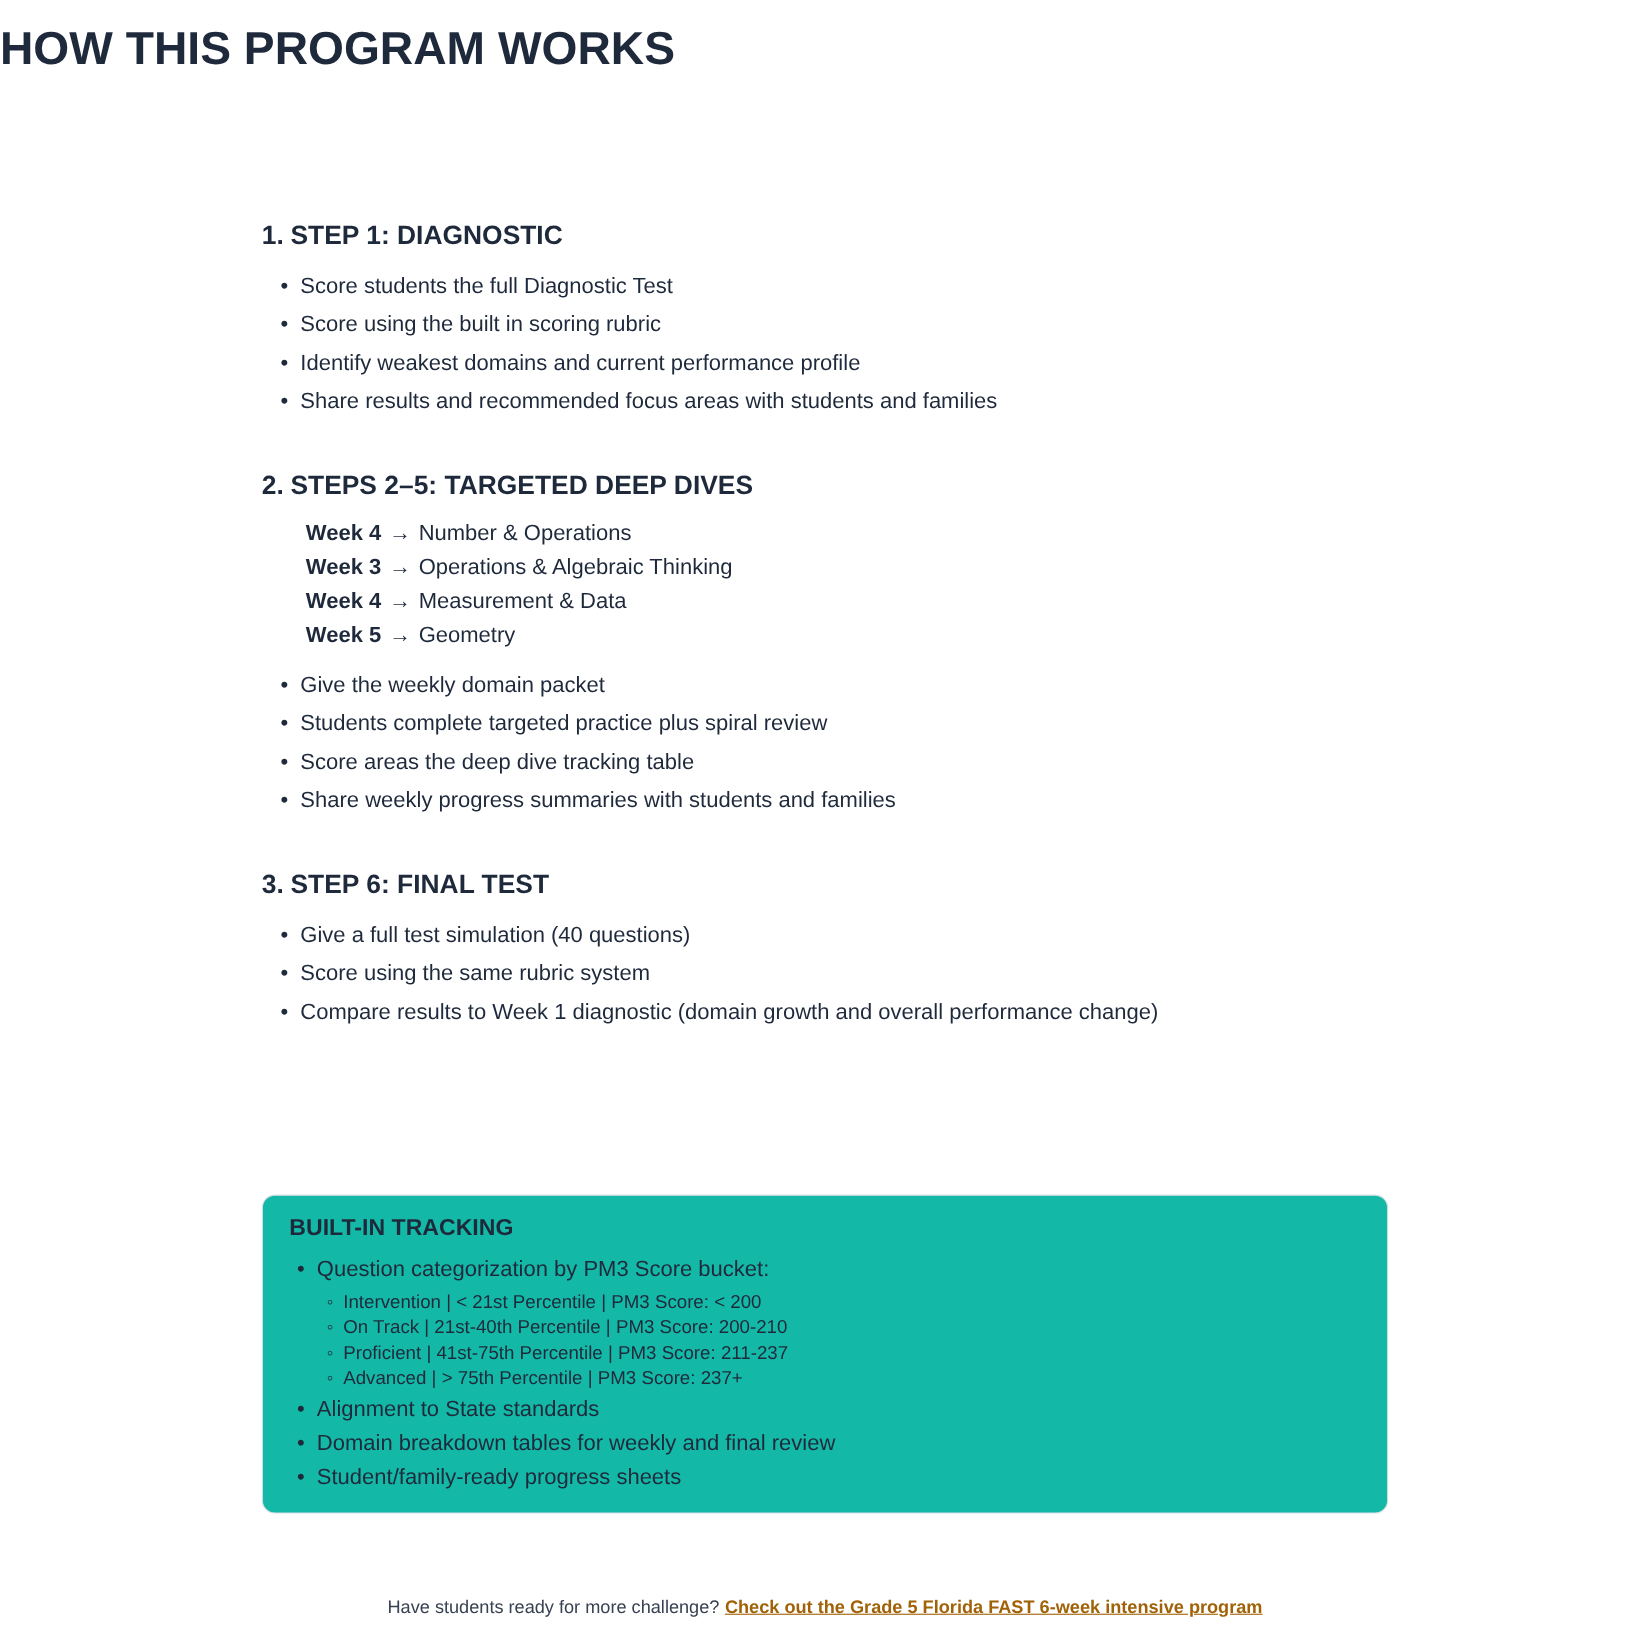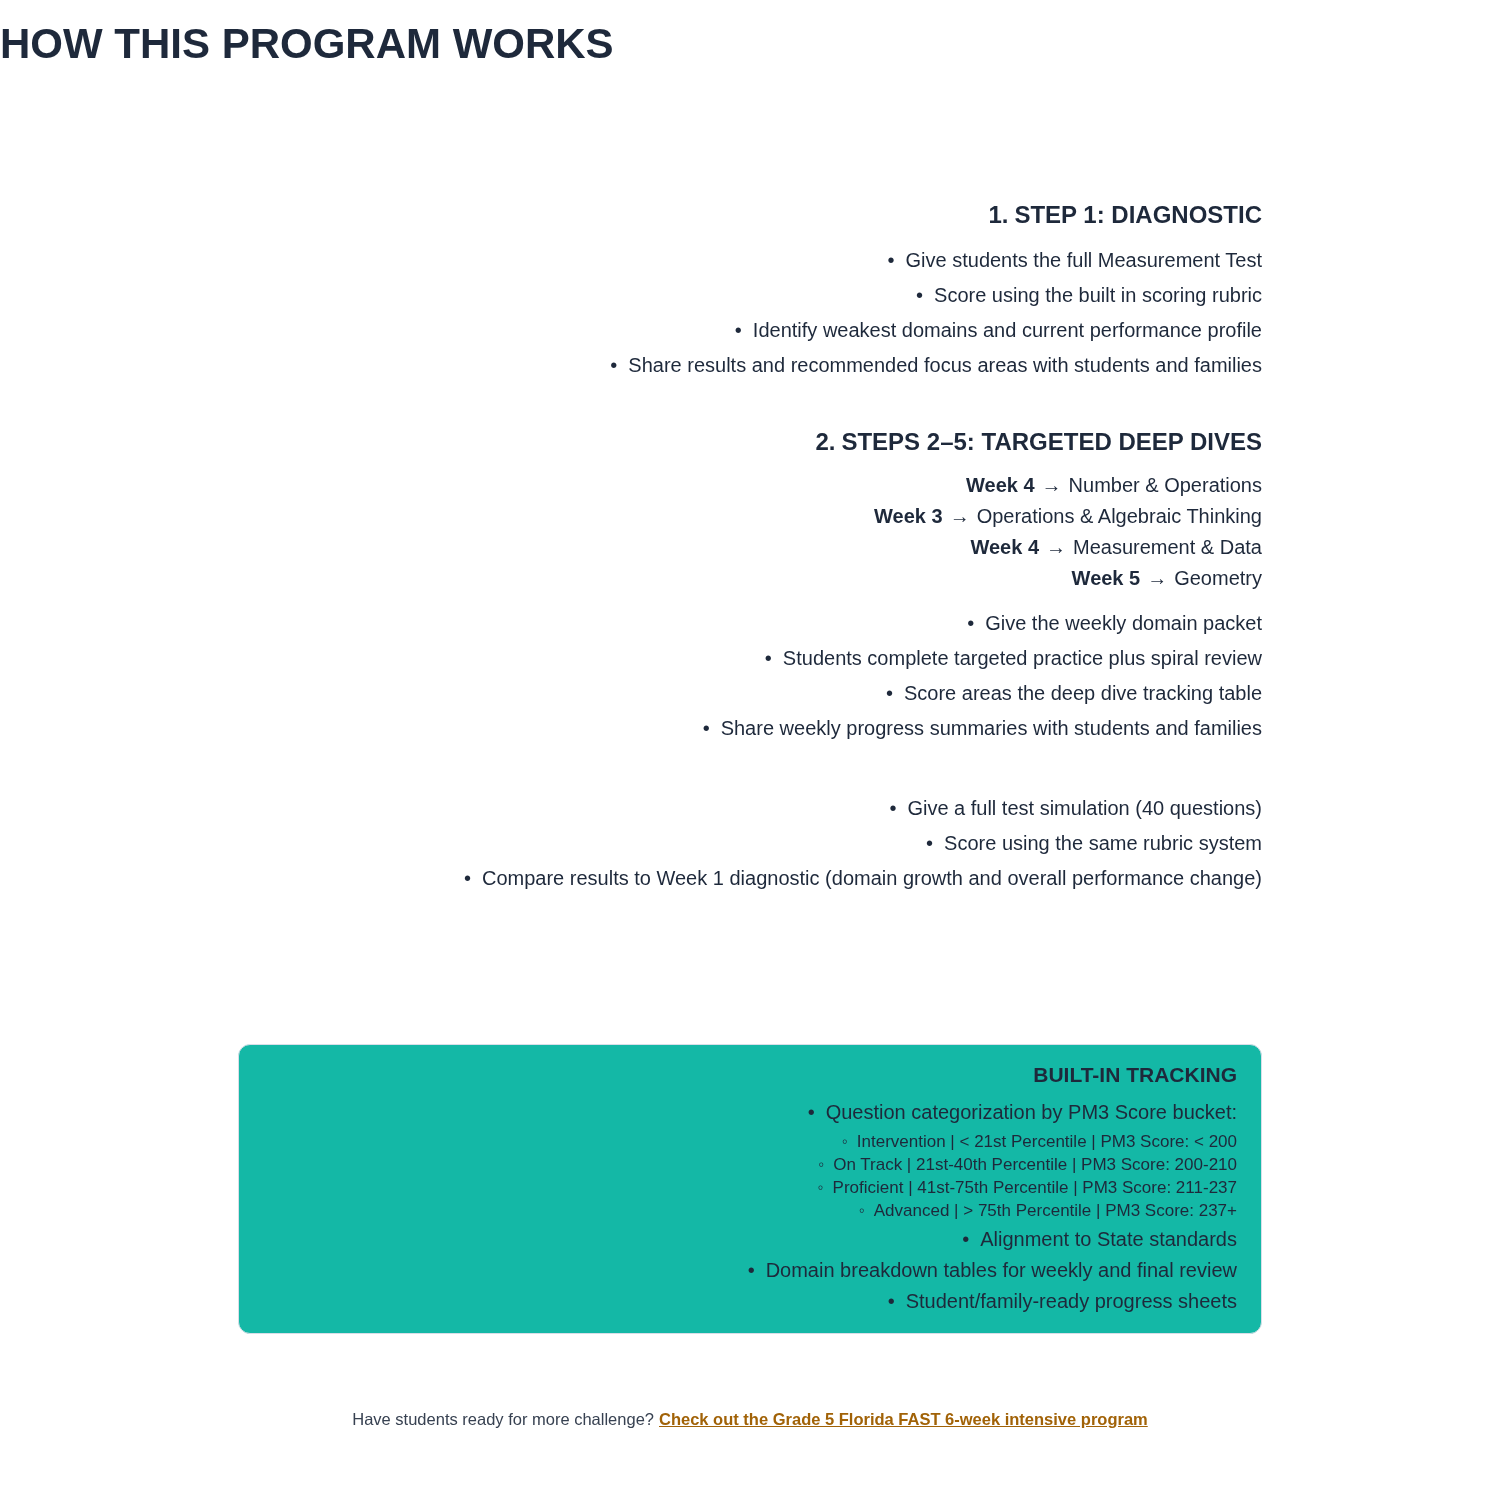--- a/index.html
+++ b/index.html
@@ -10,21 +10,21 @@
     font-family: "Liberation Sans", sans-serif;
     color: #1e293b;
     overflow: hidden;
   }
   .page-title {
     margin: 0; padding-top: 20px;
     text-align: left;
     font-size: 42px; font-weight: 700;
     color: #1e293b;
   }
-  .content { width: 1024px; margin: 133px auto 0; text-align: right; }
+  .content { width: 1024px; margin: 133px auto 0; }
   .section { margin: 0 0 45px 0; }
   .section-heading {
     margin: 0 0 14px 0;
     font-size: 24px; font-weight: 700;
     color: #1e293b;
   }
   .section-number { margin-right: 6px; }
   .bullets {
     list-style: none; margin: 0; padding: 0 0 0 17px;
     font-size: 20px;
@@ -74,21 +74,21 @@
 </head>
 <body>
 
 <h1 class="page-title">HOW THIS PROGRAM WORKS</h1>
 
 <div class="content">
 
   <div class="section">
     <h2 class="section-heading"><span class="section-number">1.</span><span>STEP 1: DIAGNOSTIC</span></h2>
     <ul class="bullets">
-      <li><span class="marker">•</span><span>Give students the full Measurement Test</span></li>
+      <li><span class="marker">•</span><span>Score students the full Diagnostic Test</span></li>
       <li><span class="marker">•</span><span>Score using the built in scoring rubric</span></li>
       <li><span class="marker">•</span><span>Identify weakest domains and current performance profile</span></li>
       <li><span class="marker">•</span><span>Share results and recommended focus areas with students and families</span></li>
     </ul>
   </div>
 
   <div class="section">
     <h2 class="section-heading"><span class="section-number">2.</span><span>STEPS 2–5: TARGETED DEEP DIVES</span></h2>
     <div class="weeks">
       <div class="week-line"><span class="week-label">Week 4</span><span class="arrow">→</span><span>Number &amp; Operations</span></div>
@@ -98,20 +98,21 @@
     </div>
     <ul class="bullets">
       <li><span class="marker">•</span><span>Give the weekly domain packet</span></li>
       <li><span class="marker">•</span><span>Students complete targeted practice plus spiral review</span></li>
       <li><span class="marker">•</span><span>Score areas the deep dive tracking table</span></li>
       <li><span class="marker">•</span><span>Share weekly progress summaries with students and families</span></li>
     </ul>
   </div>
 
   <div class="section">
+    <h2 class="section-heading"><span class="section-number">3.</span><span>STEP 6: FINAL TEST</span></h2>
     <ul class="bullets">
       <li><span class="marker">•</span><span>Give a full test simulation (40 questions)</span></li>
       <li><span class="marker">•</span><span>Score using the same rubric system</span></li>
       <li><span class="marker">•</span><span>Compare results to Week 1 diagnostic (domain growth and overall performance change)</span></li>
     </ul>
   </div>
 
   <div class="tracking-box">
     <h3 class="box-heading">BUILT-IN TRACKING</h3>
     <ul class="box-bullets">

